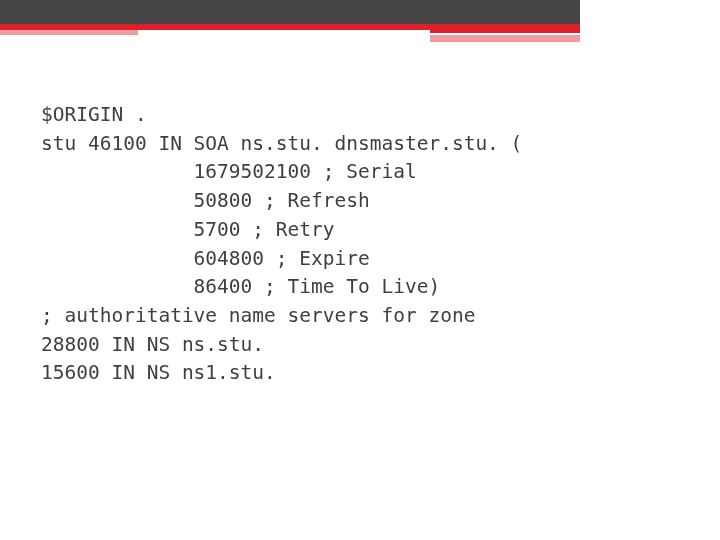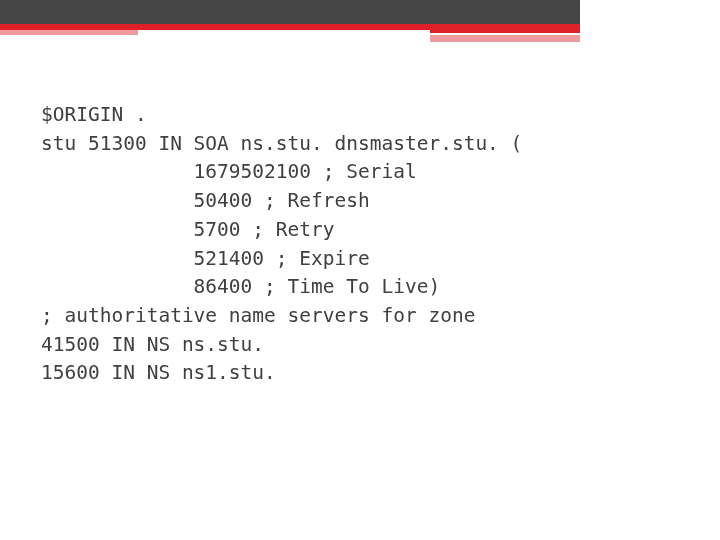--- a/index.html
+++ b/index.html
@@ -125,24 +125,24 @@
     <div class="band-pink-right"></div>
     <div class="band-white-gap"></div>
     <div class="band-pink-notch"></div>
     <div class="stripe s1"></div>
     <div class="stripe s2"></div>
     <div class="stripe s3"></div>
   </div>
 
   <div class="code-block">
     <div class="code-line">$ORIGIN .</div>
-    <div class="code-line">stu 51300 IN SOA ns.stu. dnsmaster.stu. (</div>
+    <div class="code-line">stu 46100 IN SOA ns.stu. dnsmaster.stu. (</div>
     <div class="code-line">             1679502100 ; Serial</div>
-    <div class="code-line">             50400 ; Refresh</div>
+    <div class="code-line">             50800 ; Refresh</div>
     <div class="code-line">             5700 ; Retry</div>
-    <div class="code-line">             521400 ; Expire</div>
+    <div class="code-line">             604800 ; Expire</div>
     <div class="code-line">             86400 ; Time To Live)</div>
     <div class="code-line">; authoritative name servers for zone</div>
-    <div class="code-line">41500 IN NS ns.stu.</div>
+    <div class="code-line">28800 IN NS ns.stu.</div>
     <div class="code-line">15600 IN NS ns1.stu.</div>
   </div>
 
 </div>
 
 </body></html>

